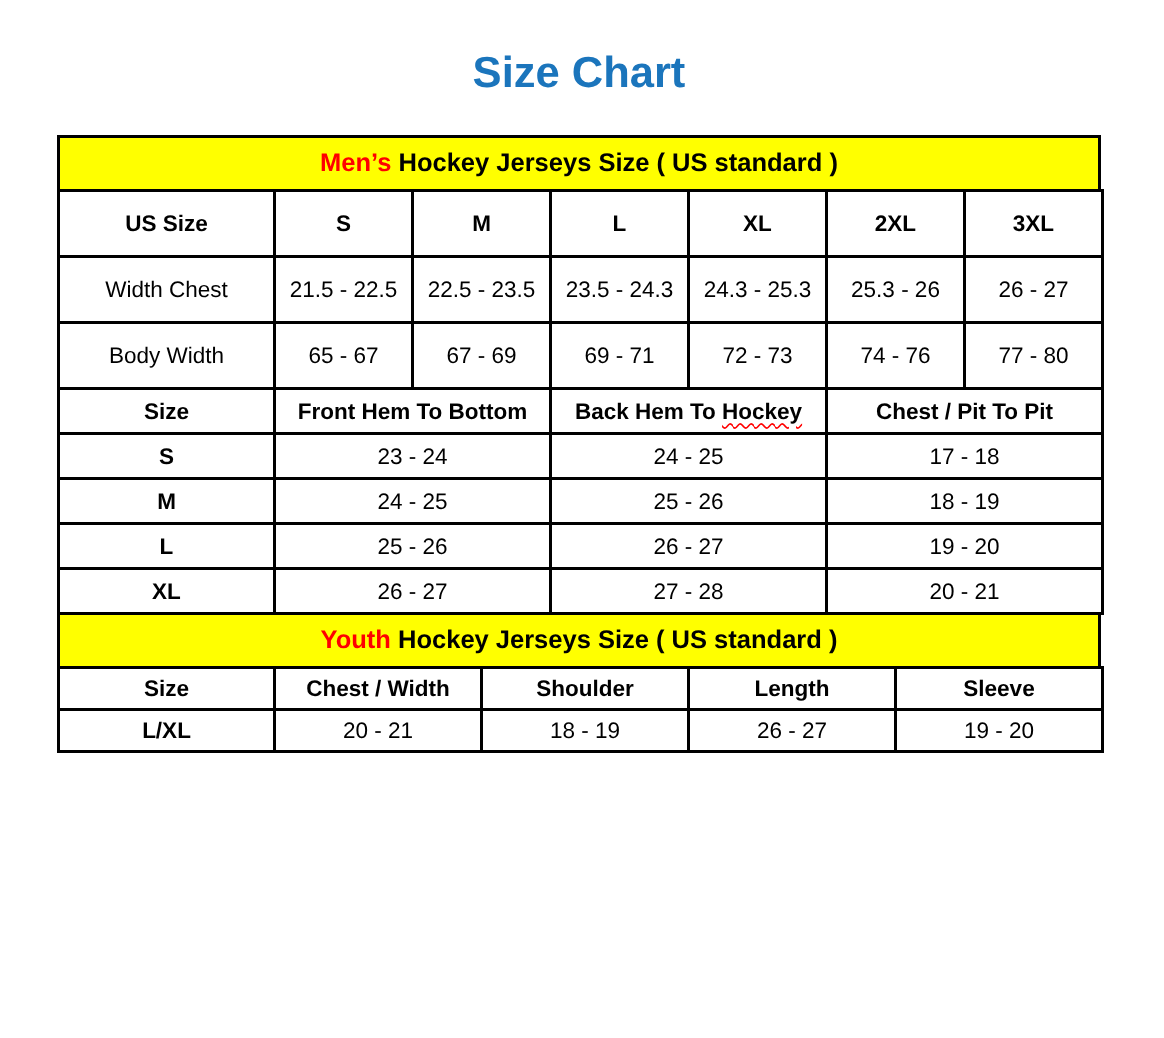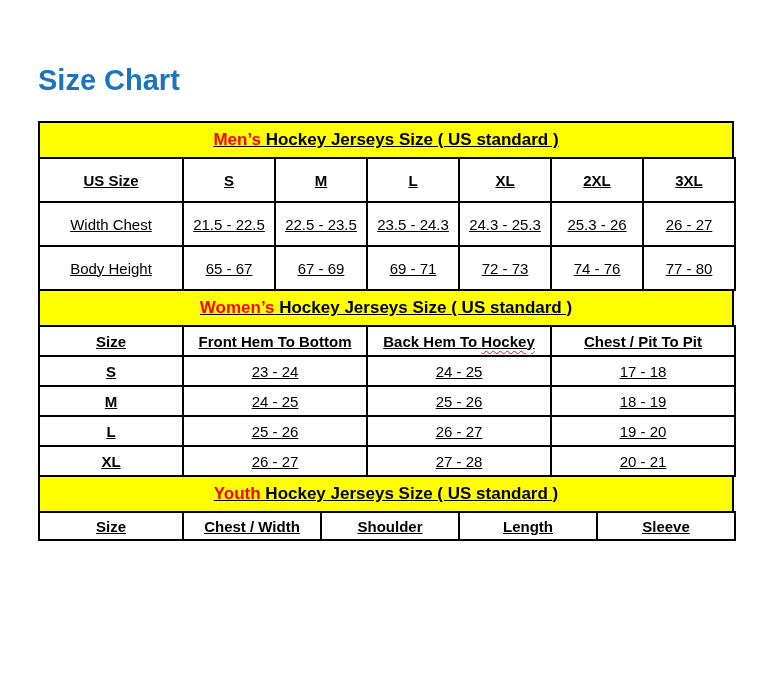--- a/index.html
+++ b/index.html
@@ -8,29 +8,30 @@
     width: 776px; height: 692px;
     background: #ffffff;
     font-family: "Liberation Sans", "DejaVu Sans", sans-serif;
     color: #000000;
     overflow: hidden;
   }
   .page { position: relative; width: 776px; height: 692px; }
 
   .title {
     margin: 0 0 0 38px;
-    padding-top: 63px;
+    padding-top: 32px;
     width: 696px;
+    text-align: center;
     color: #1B75BC;
     font-size: 29px;
     font-weight: bold;
     line-height: 34px;
   }
 
-  .chart { margin: 24px 0 0 38px; width: 696px; text-decoration: underline; }
+  .chart { margin: 24px 0 0 38px; width: 696px; }
 
   section + section { margin-top: -2px; }
 
   .band {
     background: #FFFF00;
     border: 2px solid #000000;
     height: 38px;
     line-height: 34px;
     text-align: center;
     font-weight: bold;
@@ -107,34 +108,33 @@
             <tr>
               <td>Width Chest</td>
               <td>21.5 - 22.5</td>
               <td>22.5 - 23.5</td>
               <td>23.5 - 24.3</td>
               <td>24.3 - 25.3</td>
               <td>25.3 - 26</td>
               <td>26 - 27</td>
             </tr>
             <tr>
-              <td>Body Height</td>
+              <td>Body Width</td>
               <td>65 - 67</td>
               <td>67 - 69</td>
               <td>69 - 71</td>
               <td>72 - 73</td>
               <td>74 - 76</td>
               <td>77 - 80</td>
             </tr>
           </tbody>
       </table>
     </section>
 
     <section>
-      <div class="band"><span class="hl">Women’s</span><span> Hockey Jerseys Size ( US standard )</span></div>
       <table class="tbl womens">
         <colgroup>
           <col style="width:144px">
           <col style="width:184px">
           <col style="width:184px">
           <col style="width:184px">
         </colgroup>
         <thead>
           <tr>
             <th>Size</th>
@@ -185,18 +185,25 @@
         <thead>
           <tr>
             <th>Size</th>
             <th>Chest / Width</th>
             <th>Shoulder</th>
             <th>Length</th>
             <th>Sleeve</th>
           </tr>
         </thead>
         <tbody>
+            <tr>
+              <td>L/XL</td>
+              <td>20 - 21</td>
+              <td>18 - 19</td>
+              <td>26 - 27</td>
+              <td>19 - 20</td>
+            </tr>
           </tbody>
       </table>
     </section>
 
   </div>
 </div>
 
 </body></html>

